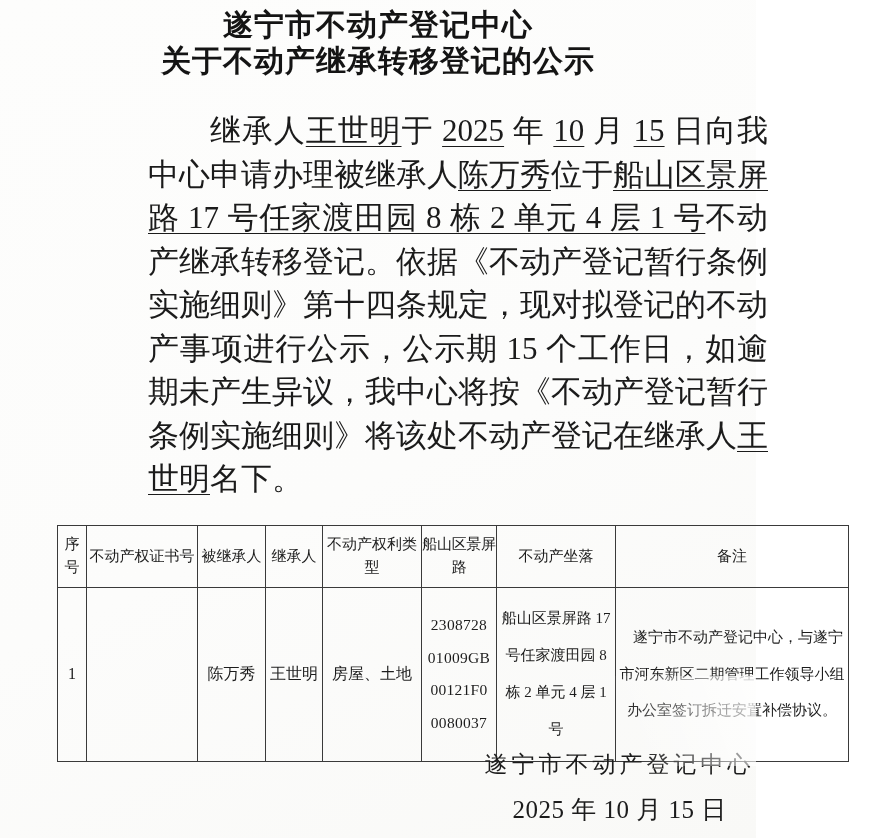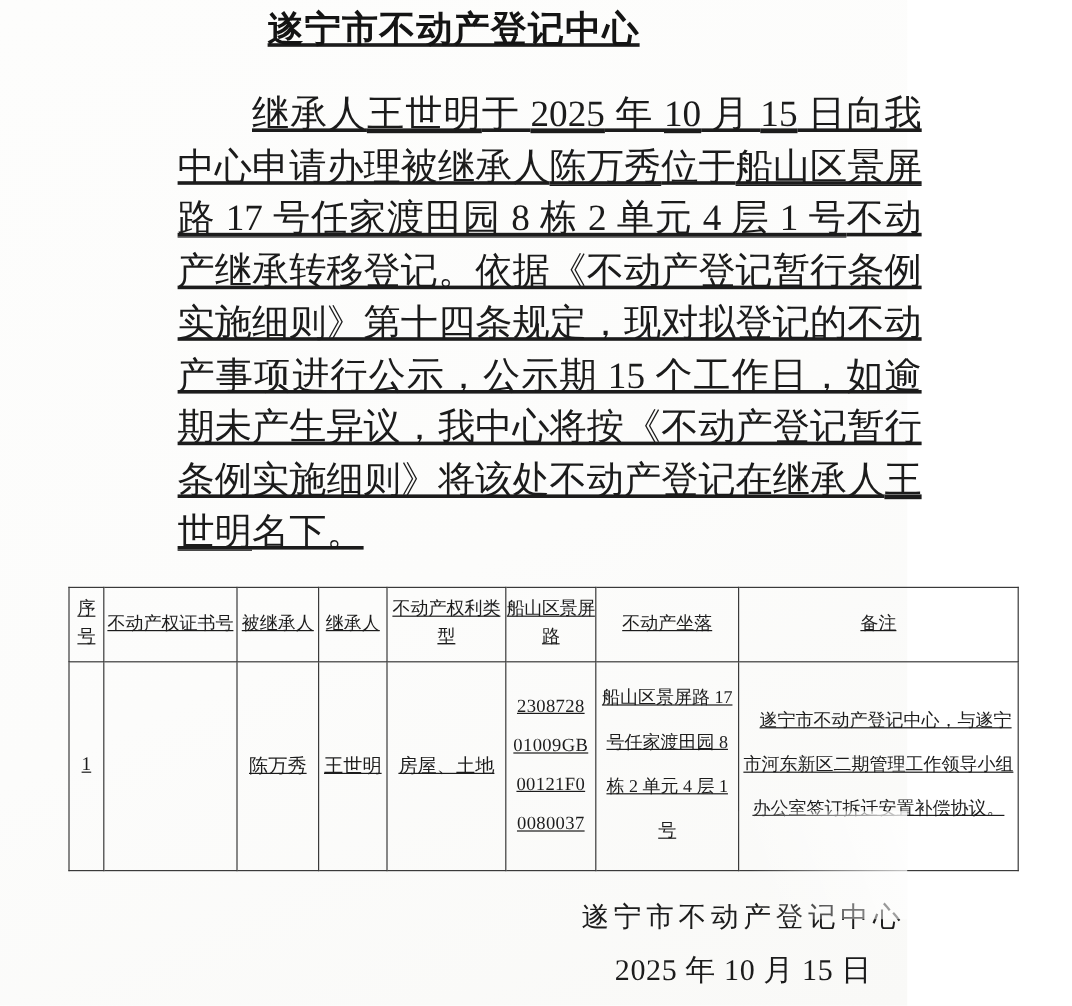--- a/index.html
+++ b/index.html
@@ -2,21 +2,20 @@
 <html><head>
 <meta charset="utf-8">
 <style>
   html,body{margin:0;padding:0;}
   body{width:893px;height:838px;overflow:hidden;}
   .page{
     position:relative;width:756px;height:838px;
     background:linear-gradient(155deg,#fdfdfc 0%,#fcfcfb 55%,#f9f9f7 100%);
     font-family:"Liberation Serif","DejaVu Serif",serif;
     color:#1c1c1c;
-    text-decoration:underline;
   }
   .title{
     margin:0;padding-top:7px;text-align:center;
     font-family:"Liberation Sans","DejaVu Sans",sans-serif;
     font-weight:700;font-size:30px;line-height:36px;
     color:#141414;letter-spacing:1px;
   }
   .title span{display:block;}
   .body-text{
     width:620px;margin:30px 0 0 148px;
@@ -57,20 +56,21 @@
     pointer-events:none;
   }
 </style>
 </head>
 <body>
 
 <div class="page">
 
   <h1 class="title">
       <span>遂宁市不动产登记中心</span>
+      <span>关于不动产继承转移登记的公示</span>
     </h1>
 
   <p class="body-text"><span>继承人</span><span class="u">王世明</span><span>于 </span><span class="u">2025</span><span> 年 </span><span class="u">10</span><span> 月 </span><span class="u">15</span><span> 日向我中心申请办理被继承人</span><span class="u">陈万秀</span><span>位于</span><span class="u">船山区景屏路 17 号任家渡田园 8 栋 2 单元 4 层 1 号</span><span>不动产继承转移登记。依据《不动产登记暂行条例实施细则》第十四条规定，现对拟登记的不动产事项进行公示，公示期 15 个工作日，如逾期未产生异议，我中心将按《不动产登记暂行条例实施细则》将该处不动产登记在继承人</span><span class="u">王世明</span><span>名下。</span></p>
 
   <table class="reg-table">
     <colgroup>
       <col style="width:29px">
         <col style="width:111px">
         <col style="width:68px">
         <col style="width:57px">

